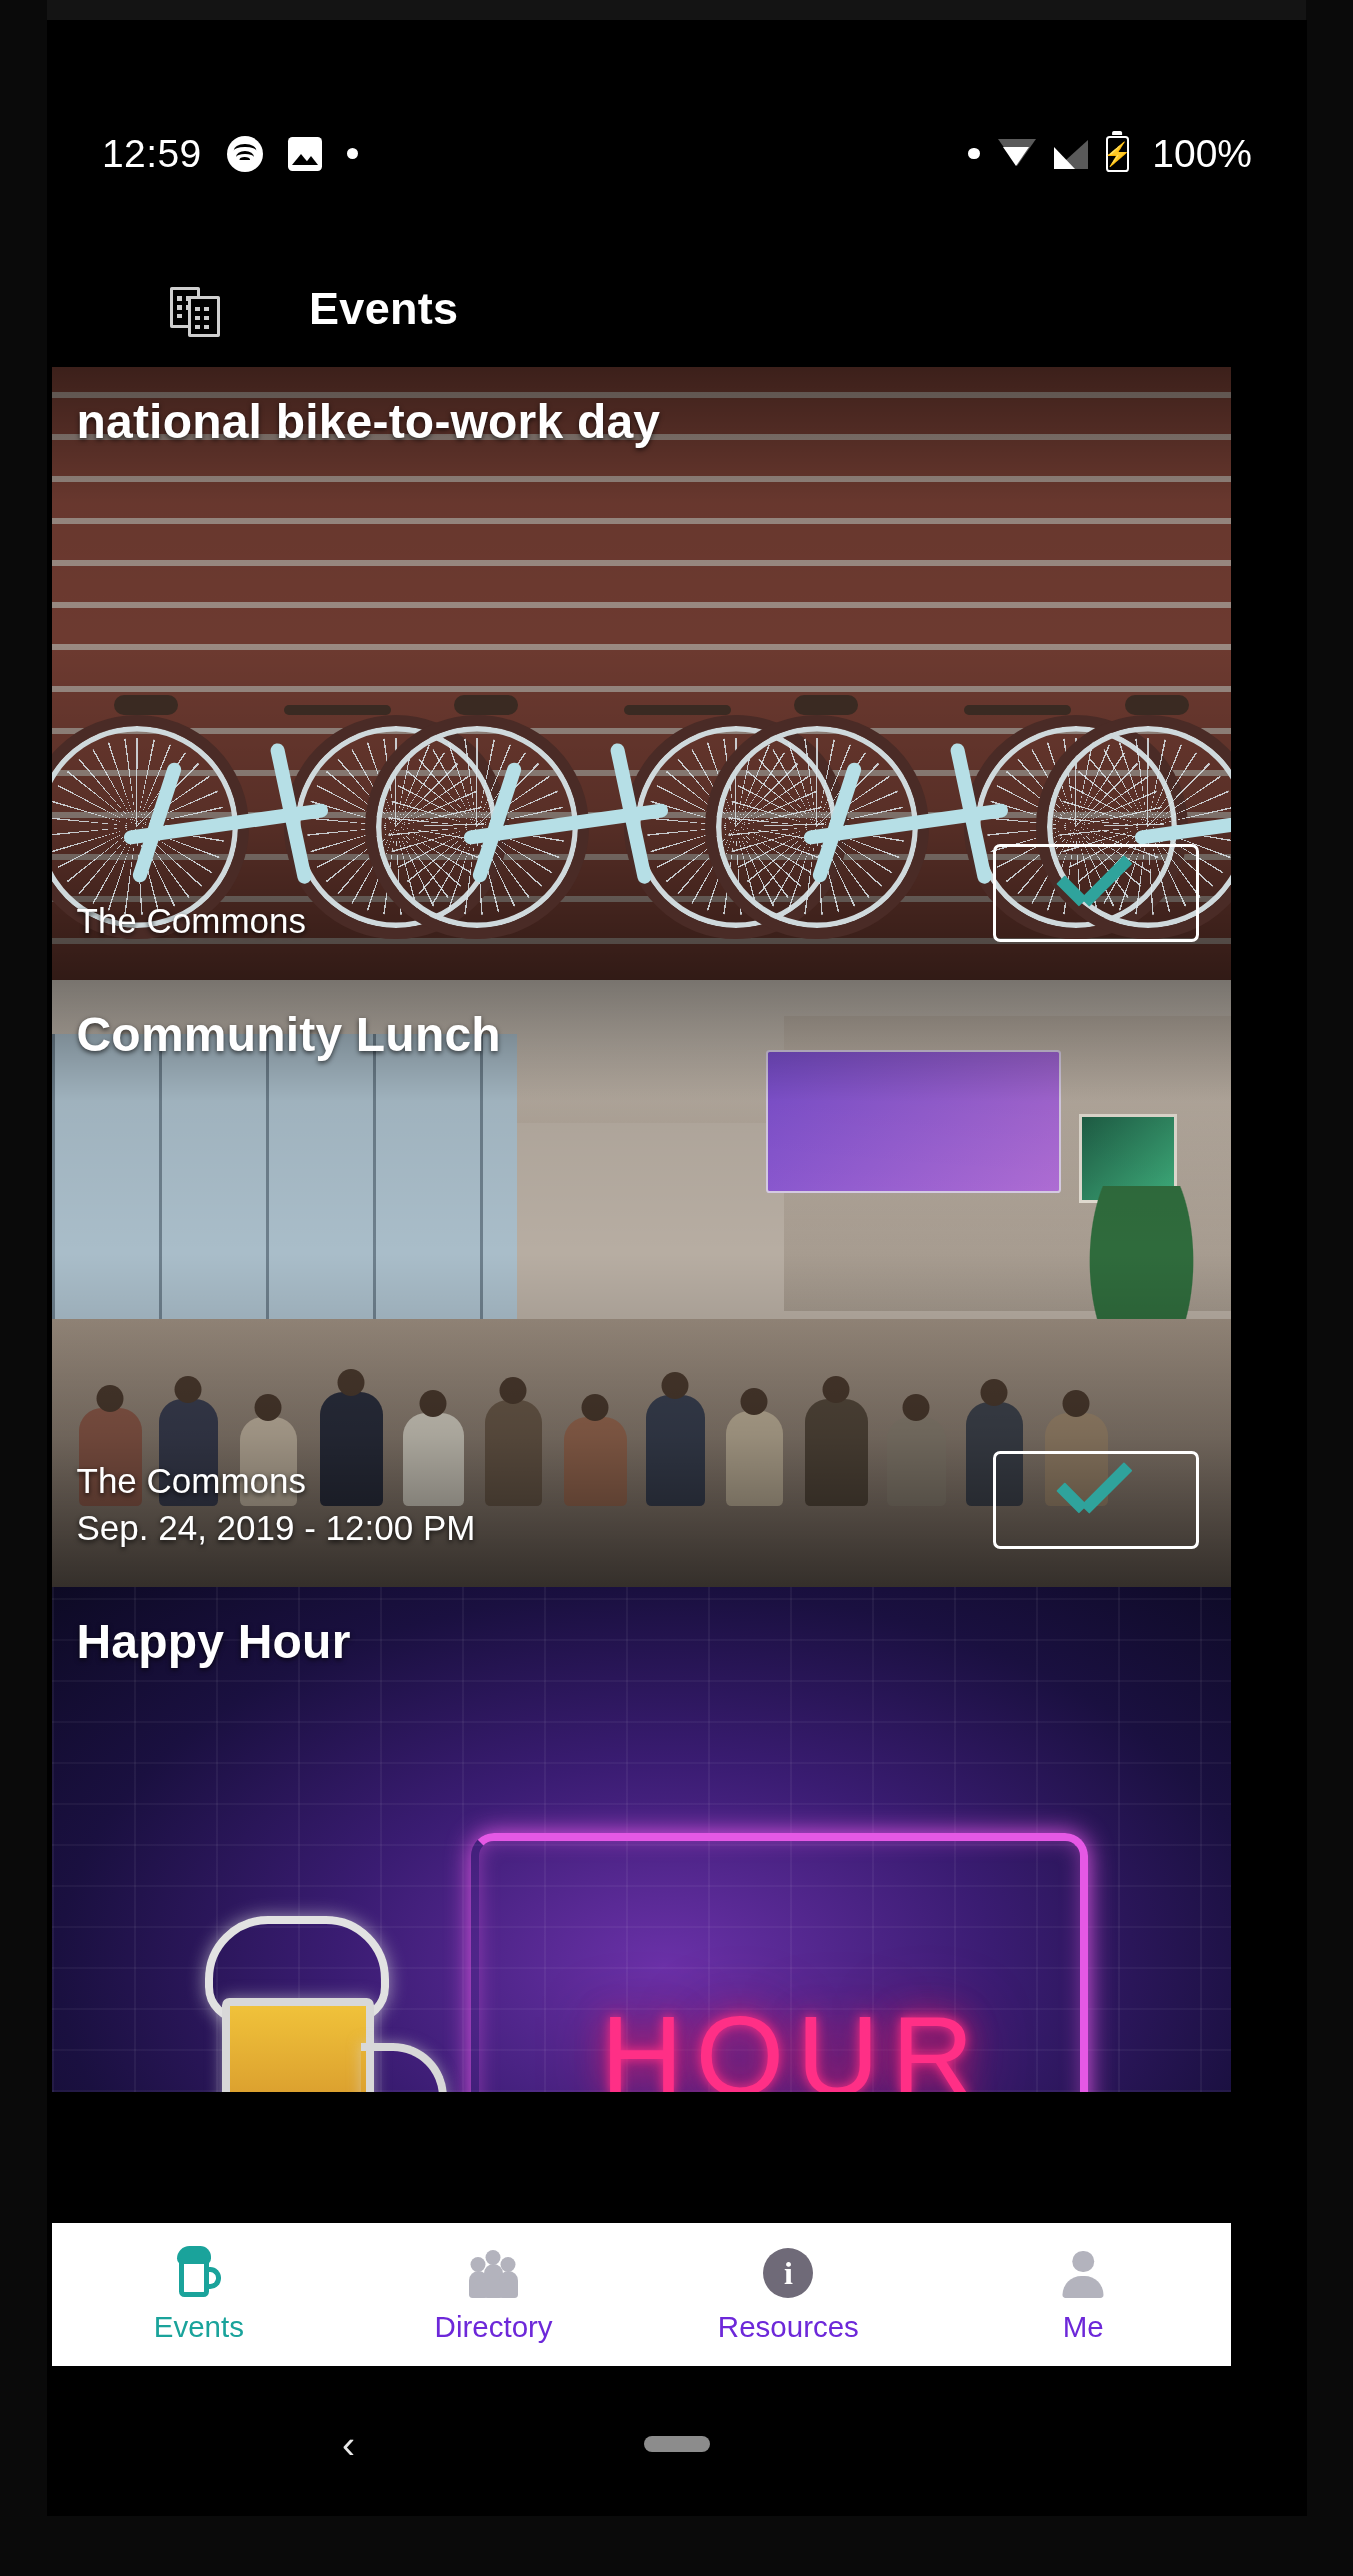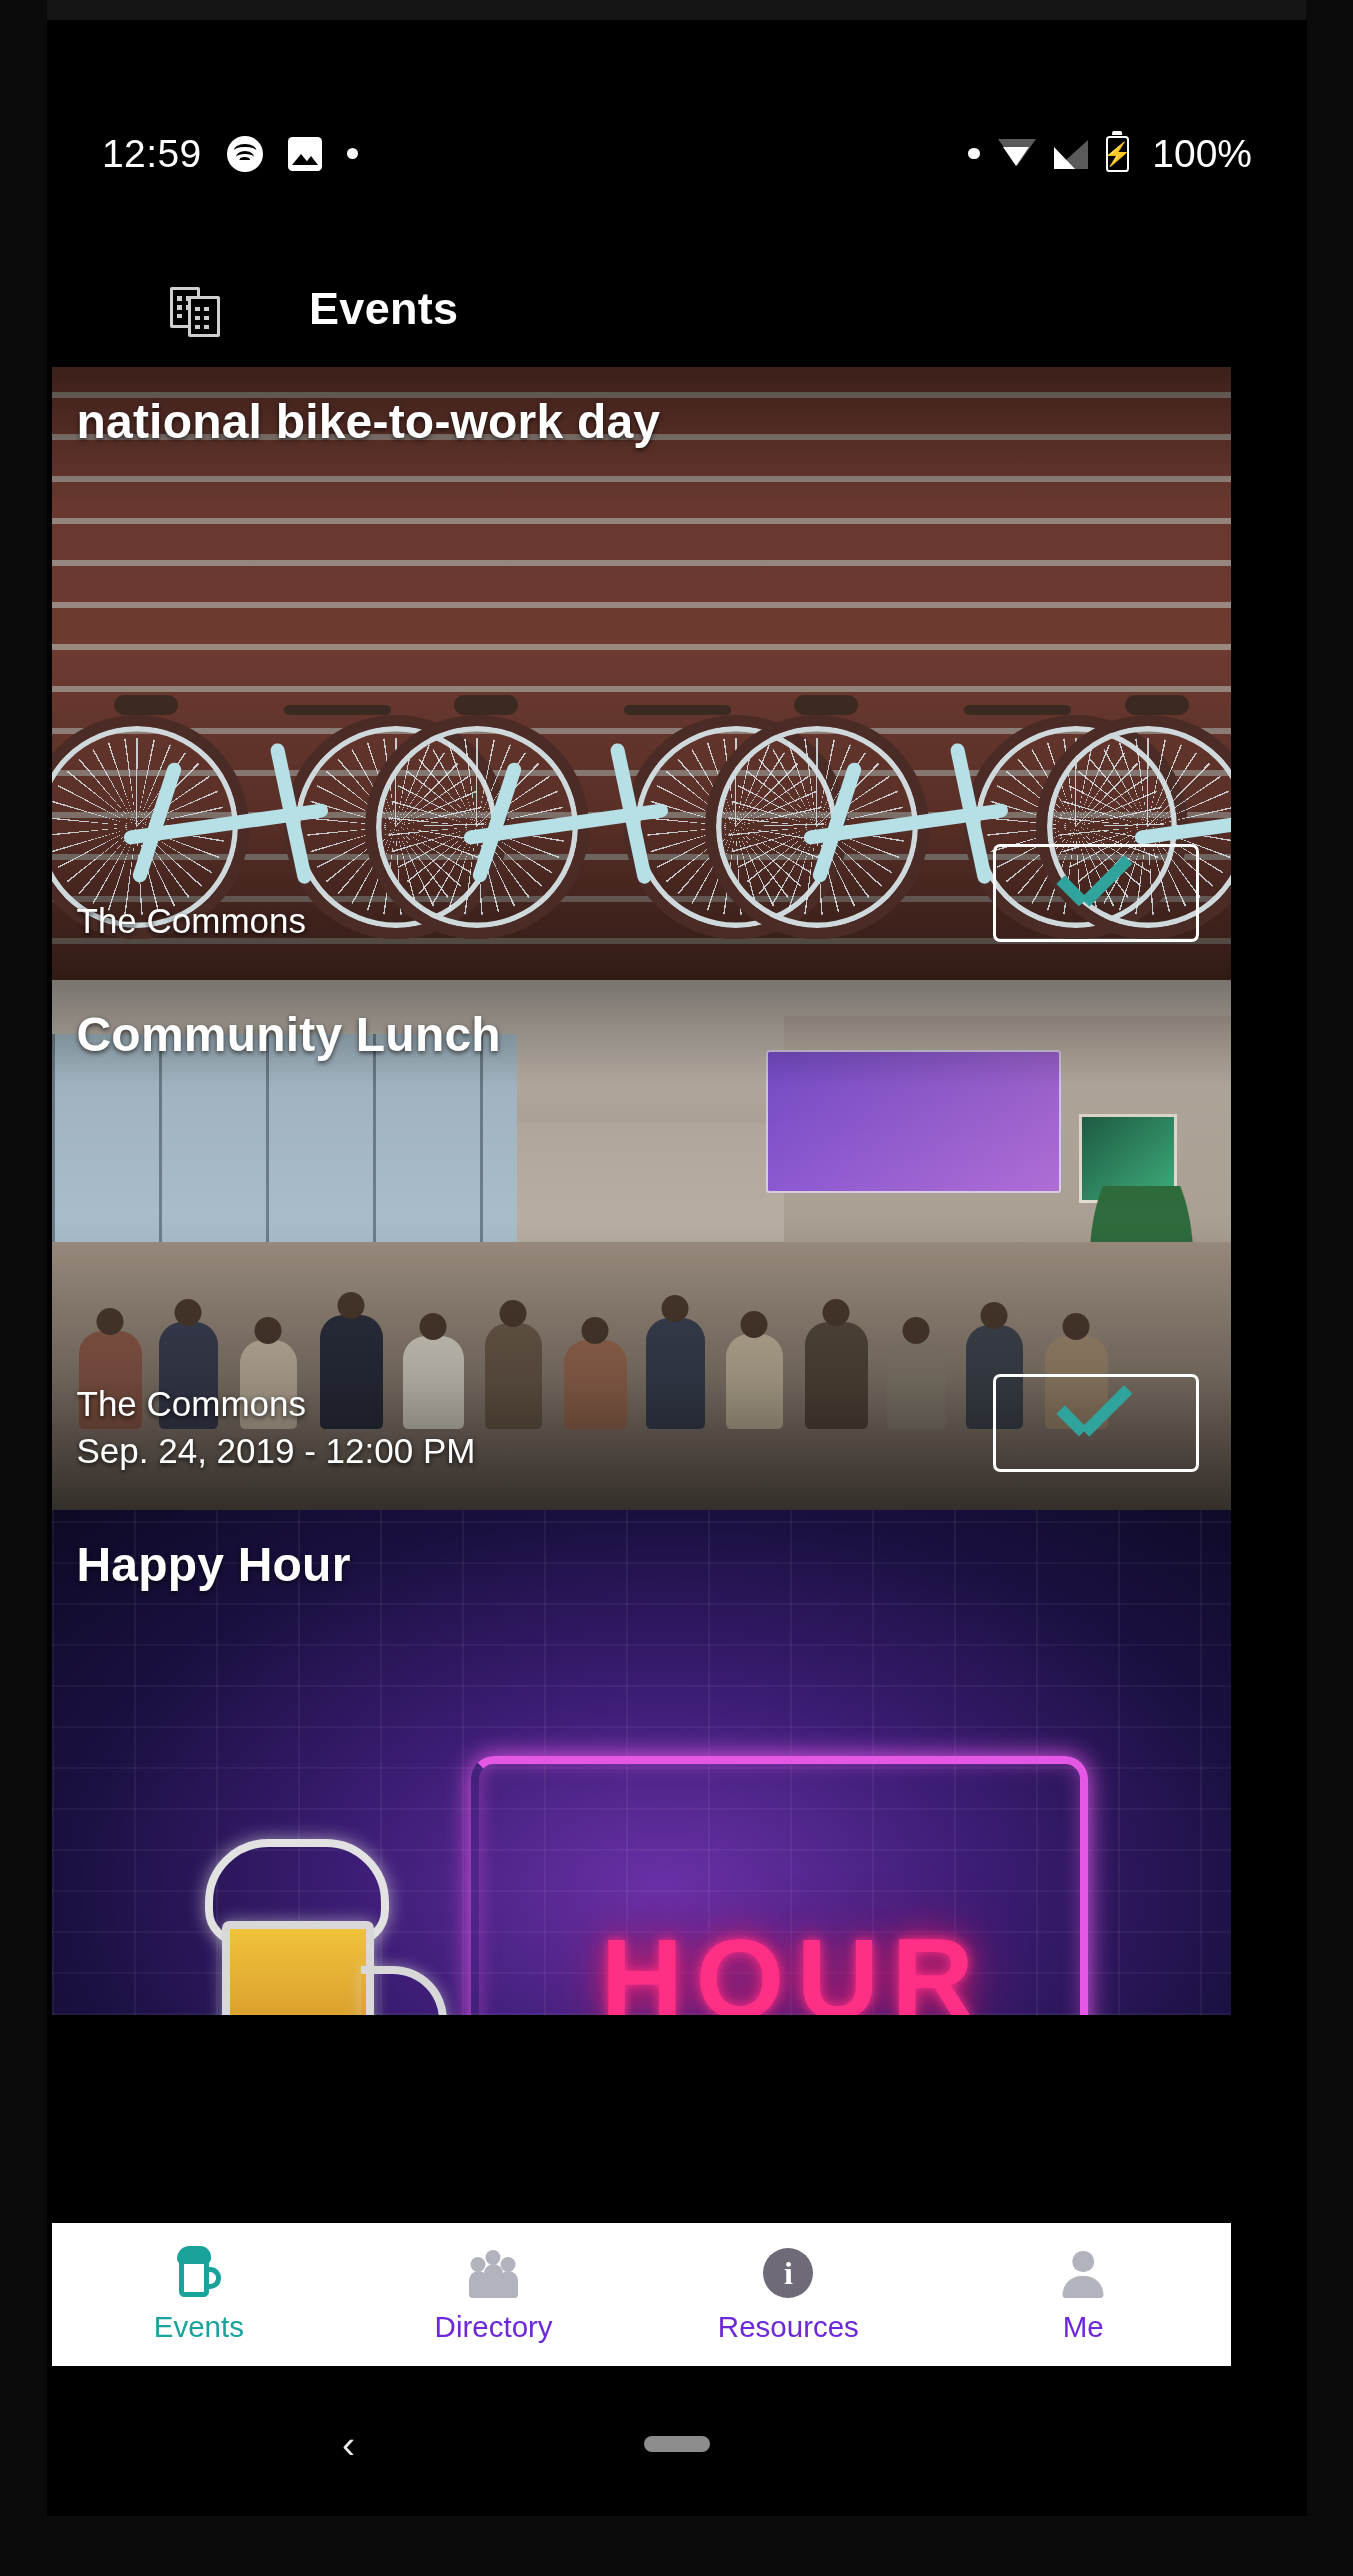--- a/index.html
+++ b/index.html
@@ -66,21 +66,21 @@
   .bld-back { position:absolute; left:0; top:3.6px; width:30px; height:41px; border:3.6px solid #cfcfcf; border-radius:1.8px; }
   .bld-front{ position:absolute; left:18px; top:12.5px; width:32px; height:41px; border:3.6px solid #cfcfcf;
               border-radius:1.8px; background:#000; }
   .bld-win { position:absolute; width:4.5px; height:4.5px; background:#cfcfcf; }
   .appbar-title { color:#fff; font-size:45px; font-weight:bold; margin-left:89px; letter-spacing:0.3px; }
 
   
   .cards { position:absolute; left:4.5px; top:347px; width:1179px; }
   .card { position:relative; width:1179px; overflow:hidden; }
   .card-1 { height:613px; }
-  .card-2 { height:530px; }
+  .card-2 { height:607px; }
   .card-3 { height:505px; }
 
   .card-title { position:absolute; left:25px; top:27px; color:#fff; font-size:48px; font-weight:700;
                 text-shadow:0 1.8px 5.4px rgba(0,0,0,.65); z-index:5; letter-spacing:0.2px; }
   .card-meta { position:absolute; left:25px; bottom:36px; color:#fff; z-index:5;
                text-shadow:0 1.8px 5.4px rgba(0,0,0,.8); line-height:1.32; }
   .card-meta .loc  { font-size:35px; }
   .card-meta .when { font-size:35px; }
 
   .attend-btn { position:absolute; right:32px; bottom:38px; width:206px; height:98px;
@@ -142,21 +142,21 @@
        repeating-linear-gradient(0deg, rgba(255,255,255,.045) 0px, rgba(255,255,255,.045) 1.8px, transparent 1.8px, transparent 41px),
        repeating-linear-gradient(90deg, rgba(255,255,255,.05) 0px, rgba(255,255,255,.05) 1.8px, transparent 1.8px, transparent 82px),
        radial-gradient(ellipse at 52% 75%, #6a31a8 0%, #3a1c72 38%, #1a1040 70%, #0d0a24 100%); }
   .neon-box { position:absolute; left:419px; top:246px; width:617px; height:295px;
      border:8px solid #e558e5; border-radius:23px; border-bottom-color:transparent; border-left-color:transparent;
      box-shadow:0 0 25px #e558e5, inset 0 0 19.7px rgba(229,88,229,.45); }
   .neon-happy { position:absolute; left:465px; top:295px; width:555px; text-align:center;
      color:#49e2f5; font-size:82px; letter-spacing:19.7px; font-weight:400;
      text-shadow:0 0 9px #49e2f5, 0 0 27px #2ec8e6, 0 0 54px #1f9fd0; }
   .neon-hour { position:absolute; left:447px; top:403px; width:590px; text-align:center;
-     color:#ff2f86; font-size:114px; letter-spacing:12.5px; font-weight:bold;
+     color:#ff2f86; font-size:114px; letter-spacing:12.5px; font-weight:normal;
      text-shadow:0 0 10.7px #ff2f86, 0 0 30px #e01f6e, 0 0 63px #b01556; }
   .mug { position:absolute; left:134px; top:304px; width:268px; height:295px; }
   .mug-glass { position:absolute; left:36px; top:107px; width:152px; height:206px;
      border:8px solid #d8d8d8; border-radius:7.2px 7.2px 12.5px 12.5px;
      background:linear-gradient(180deg,#f0c23a,#c47a22);
      box-shadow:0 0 16px rgba(220,220,220,.55); }
   .mug-handle { position:absolute; left:175px; top:152px; width:86px; height:116px;
      border:8px solid #d8d8d8; border-left:none; border-radius:0 54px 54px 0;
      box-shadow:0 0 14.3px rgba(220,220,220,.5); }
   .mug-foam { position:absolute; left:19.7px; top:25px; width:184px; height:107px;

